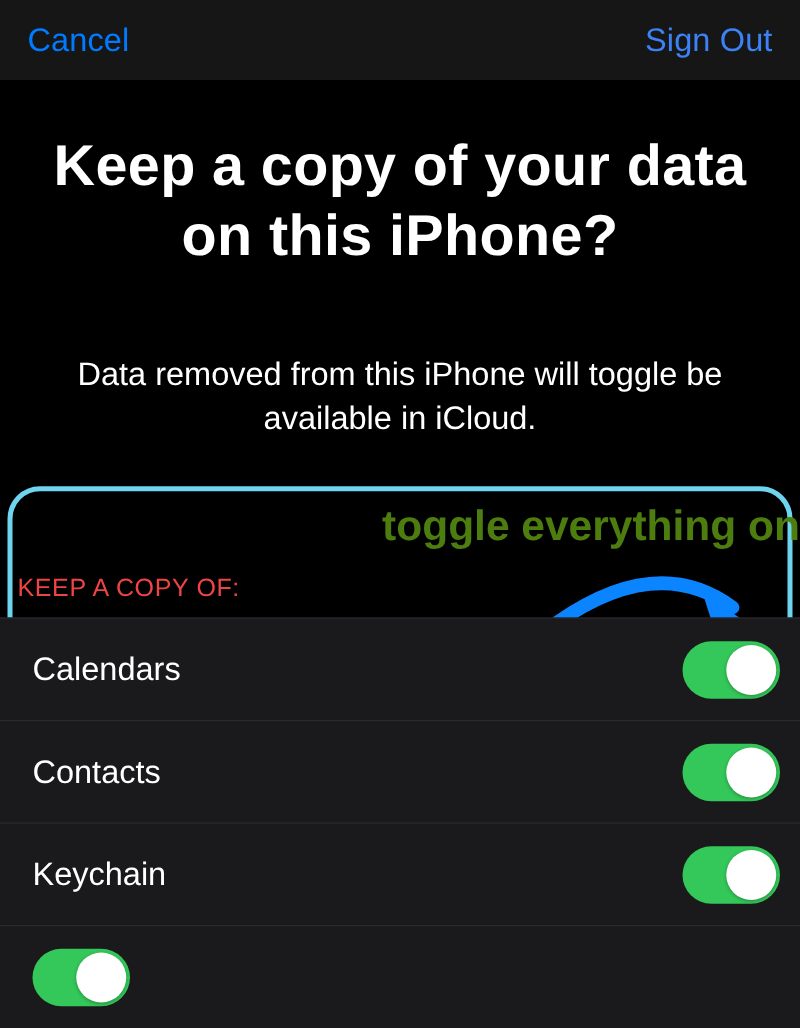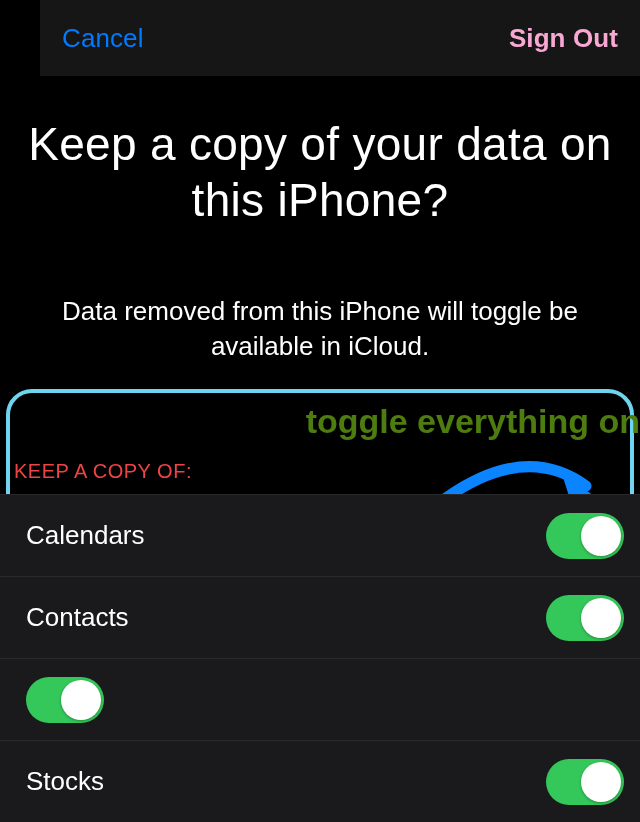--- a/index.html
+++ b/index.html
@@ -9,36 +9,35 @@
       background: #000000;
       font-family: -apple-system, "Helvetica Neue", Helvetica, Arial, sans-serif;
       overflow: hidden;
       color: #ffffff;
       position: relative;
     }
     .navbar {
       display: flex;
       justify-content: space-between;
       align-items: center;
-      height: 76px;
+      height: 64px;
       padding: 0 22px;
       background: #161616;
-      margin-left: 40px;
     }
     .navlink {
       font-size: 26px;
       letter-spacing: 0.1px;
     }
     .navlink.cancel { color: #007aff; }
-    .navlink.signout { color: #f9a8d4; font-weight: 700; }
+    .navlink.signout { color: #3b82f6; font-weight: 400; }
 
     .heading {
       color: #ffffff;
       font-size: 46px;
-      font-weight: 400;
+      font-weight: 700;
       text-align: center;
       line-height: 1.22;
       margin: 40px 20px 0 20px;
       letter-spacing: 0.3px;
     }
 
     .subheading {
       color: #ffffff;
       font-size: 26px;
       font-weight: 300;
@@ -150,23 +149,23 @@
         <div class="knob"></div>
       </div>
   </div>
   <div class="row">
     <span class="label">Contacts</span>
     <div class="switch">
         <div class="knob"></div>
       </div>
   </div>
   <div class="row">
+    <span class="label">Keychain</span>
     <div class="switch">
         <div class="knob"></div>
       </div>
   </div>
   <div class="row">
-    <span class="label">Stocks</span>
     <div class="switch">
         <div class="knob"></div>
       </div>
   </div>
 </div>
 
 </body></html>

